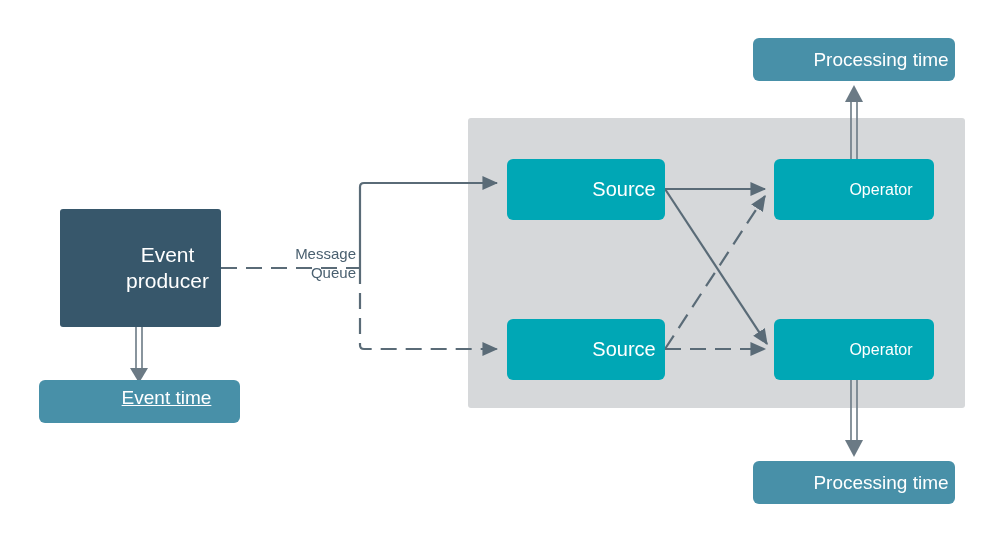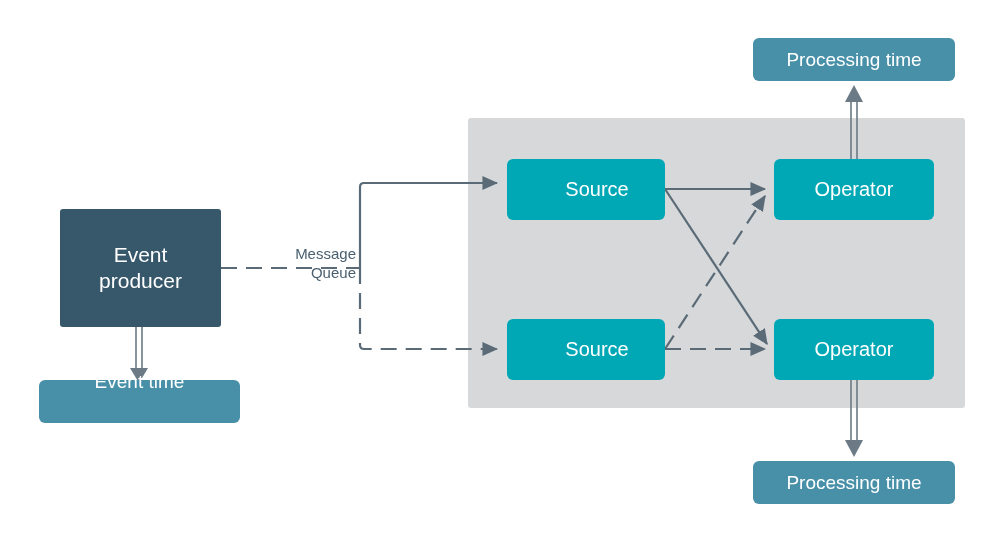--- a/index.html
+++ b/index.html
@@ -23,24 +23,25 @@
   .node-label {
     position: absolute;
     display: flex;
     align-items: center;
     justify-content: center;
     text-align: center;
     color: #ffffff;
     pointer-events: none;
     line-height: 1.22;
     white-space: pre-line;
+    padding-left: 27px;
   }
   .lbl-producer { font-size: 21px; }
   .lbl-source   { font-size: 20px; margin-left: 11px; }
-  .lbl-operator { font-size: 20px; }
+  .lbl-operator { font-size: 16px; }
   .lbl-time     { font-size: 19px; }
   .edge-label {
     position: absolute;
     color: #4a6070;
     font-size: 15px;
     text-align: right;
     line-height: 1.25;
     white-space: pre-line;
     pointer-events: none;
   }
@@ -108,21 +109,21 @@
   <rect x="774" y="319" width="160" height="61" rx="6" ry="6" fill="#00A7B5"></rect>
 
   <rect x="753" y="38" width="202" height="43" rx="6" ry="6" fill="#4890A8"></rect>
 
   <rect x="753" y="461" width="202" height="43" rx="6" ry="6" fill="#4890A8"></rect>
 </svg>
 
 <div class="node-label lbl-producer" style="left:60px; top:209px; width:161px; height:118px;">Event
 producer</div>
 
-<div class="node-label lbl-time" style="left:39px; top:360px; width:201px; height:43px;">Event time</div>
+<div class="node-label lbl-time" style="left:39px; top:376px; width:201px; height:43px;text-decoration:underline;">Event time</div>
 
 <div class="node-label lbl-source" style="left:507px; top:159px; width:158px; height:61px;">Source</div>
 
 <div class="node-label lbl-source" style="left:507px; top:319px; width:158px; height:61px;">Source</div>
 
 <div class="node-label lbl-operator" style="left:774px; top:159px; width:160px; height:61px;">Operator</div>
 
 <div class="node-label lbl-operator" style="left:774px; top:319px; width:160px; height:61px;">Operator</div>
 
 <div class="node-label lbl-time" style="left:753px; top:38px; width:202px; height:43px;">Processing time</div>

